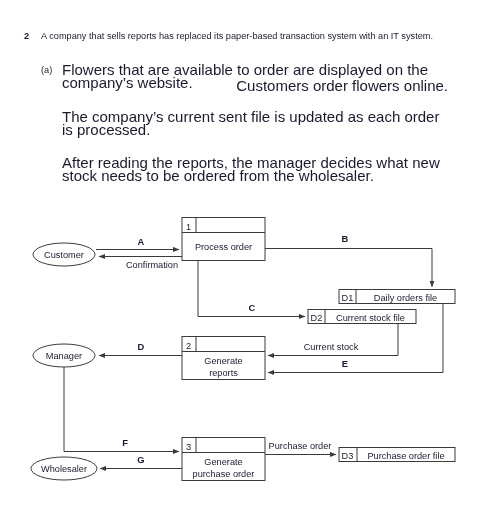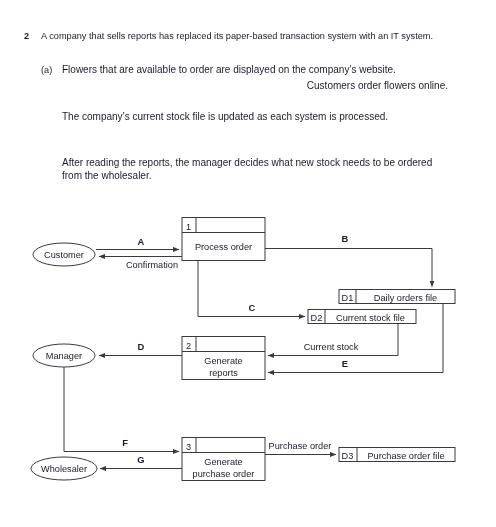--- a/index.html
+++ b/index.html
@@ -44,21 +44,21 @@
     position: absolute;
     left: 41px;
     top: 64px;
     font-size: 9.2px;
     line-height: 12.6px;
   }
   .para {
     position: absolute;
     left: 62px;
     width: 386px;
-    font-size: 10px;
+    font-size: 15px;
     line-height: 12.6px;
   }
   .p0 { top: 64px; }
   .p1 { top: 80px; text-align: right; }
   .p2 { top: 111px; }
   .p3 { top: 134px; }
   .p4 { top: 157px; }
   .p5 { top: 192px; }
 
   
@@ -95,21 +95,21 @@
 </style>
 </head>
 <body>
 
 <div id="question-block">
   <div class="qnum">2</div>
   <div class="stem">A company that sells reports has replaced its paper-based transaction system with an IT system.</div>
   <div class="part-label">(a)</div>
   <div class="para p0">Flowers that are available to order are displayed on the company’s website.</div>
   <div class="para p1">Customers order flowers online.</div>
-  <div class="para p2">The company’s current stock file is updated as each system is processed.</div>
+  <div class="para p2">The company’s current sent file is updated as each order is processed.</div>
   <div class="para p4">After reading the reports, the manager decides what new stock needs to be ordered from the wholesaler.</div>
 </div>
 
 <div id="diagram">
 <svg width="496" height="527" viewBox="0 0 496 527" xmlns="http://www.w3.org/2000/svg">
 
   <defs>
     <marker id="arrow" markerWidth="7" markerHeight="7" refX="6" refY="3" orient="auto" markerUnits="userSpaceOnUse">
       <path d="M0,0.4 L6.4,3 L0,5.6 z" fill="#3a3a3a"></path>
     </marker>

